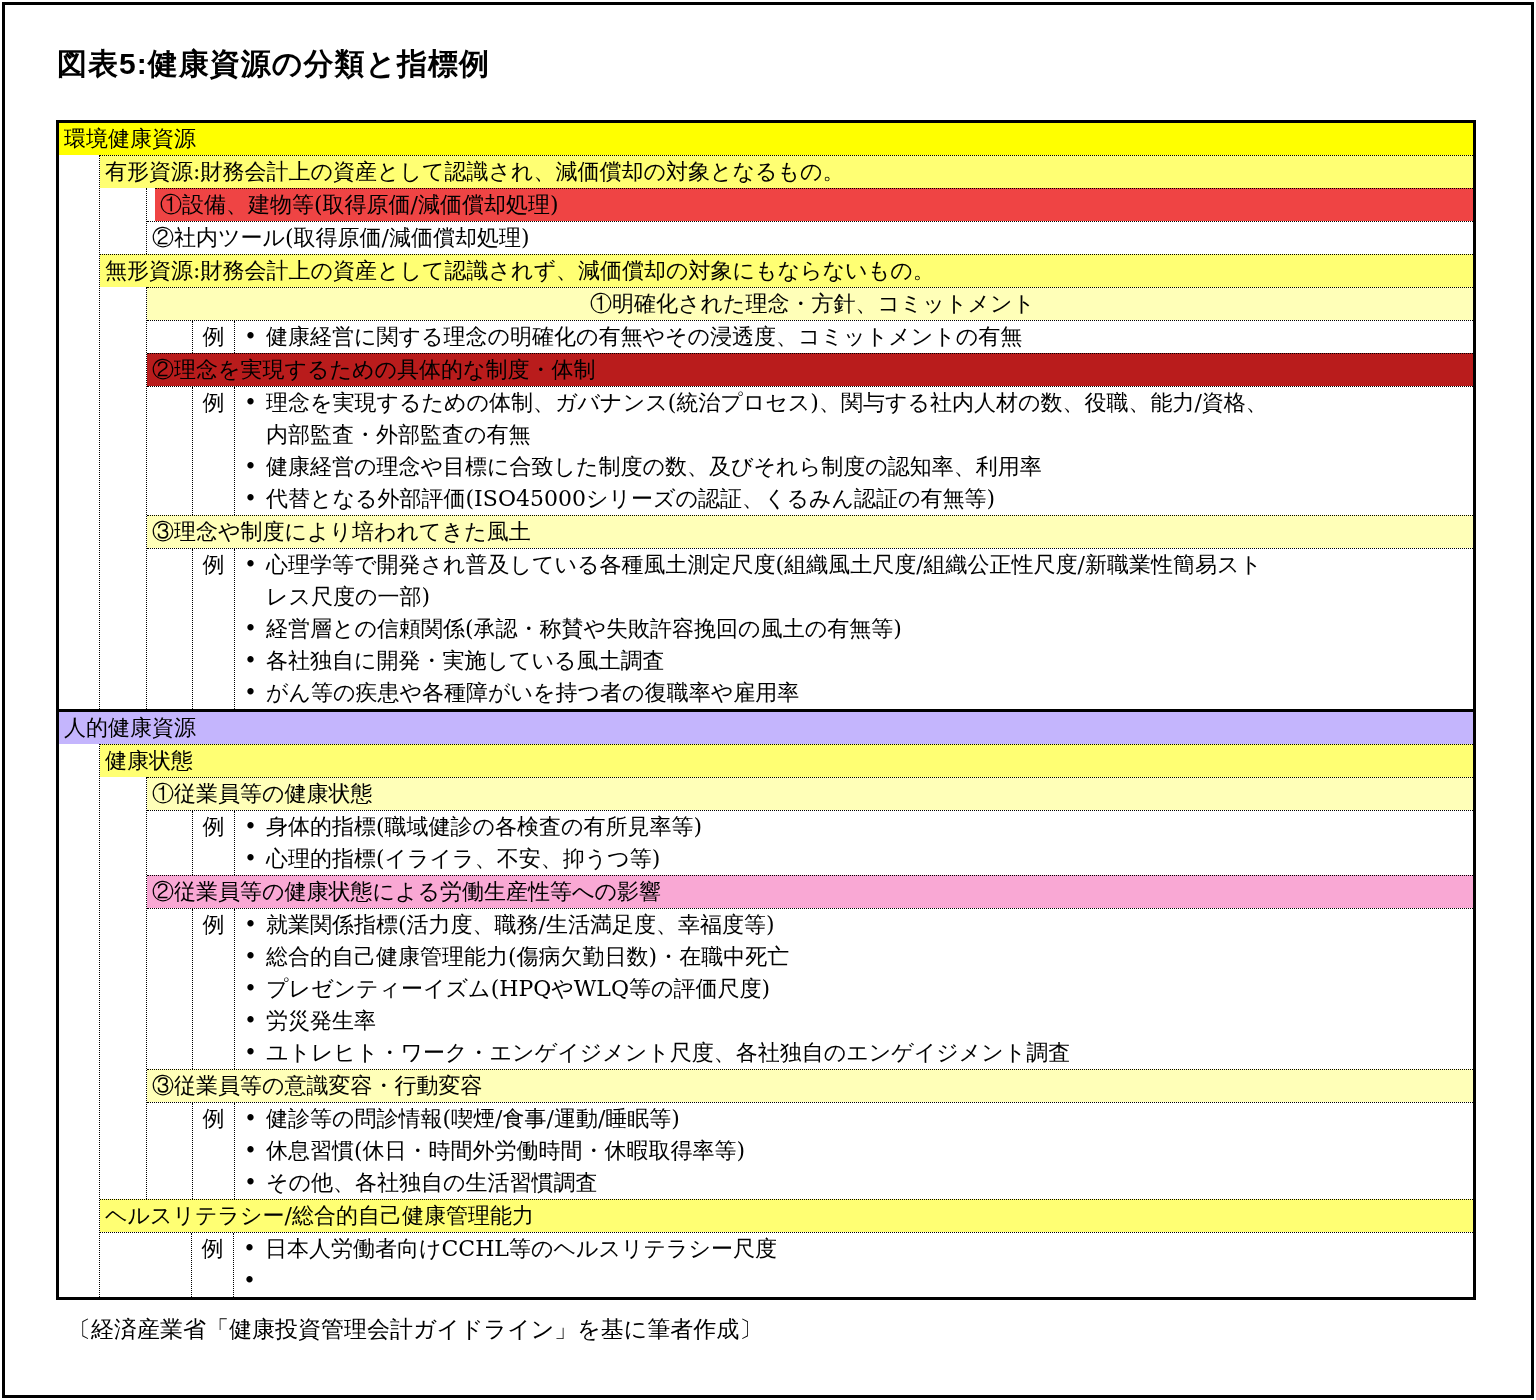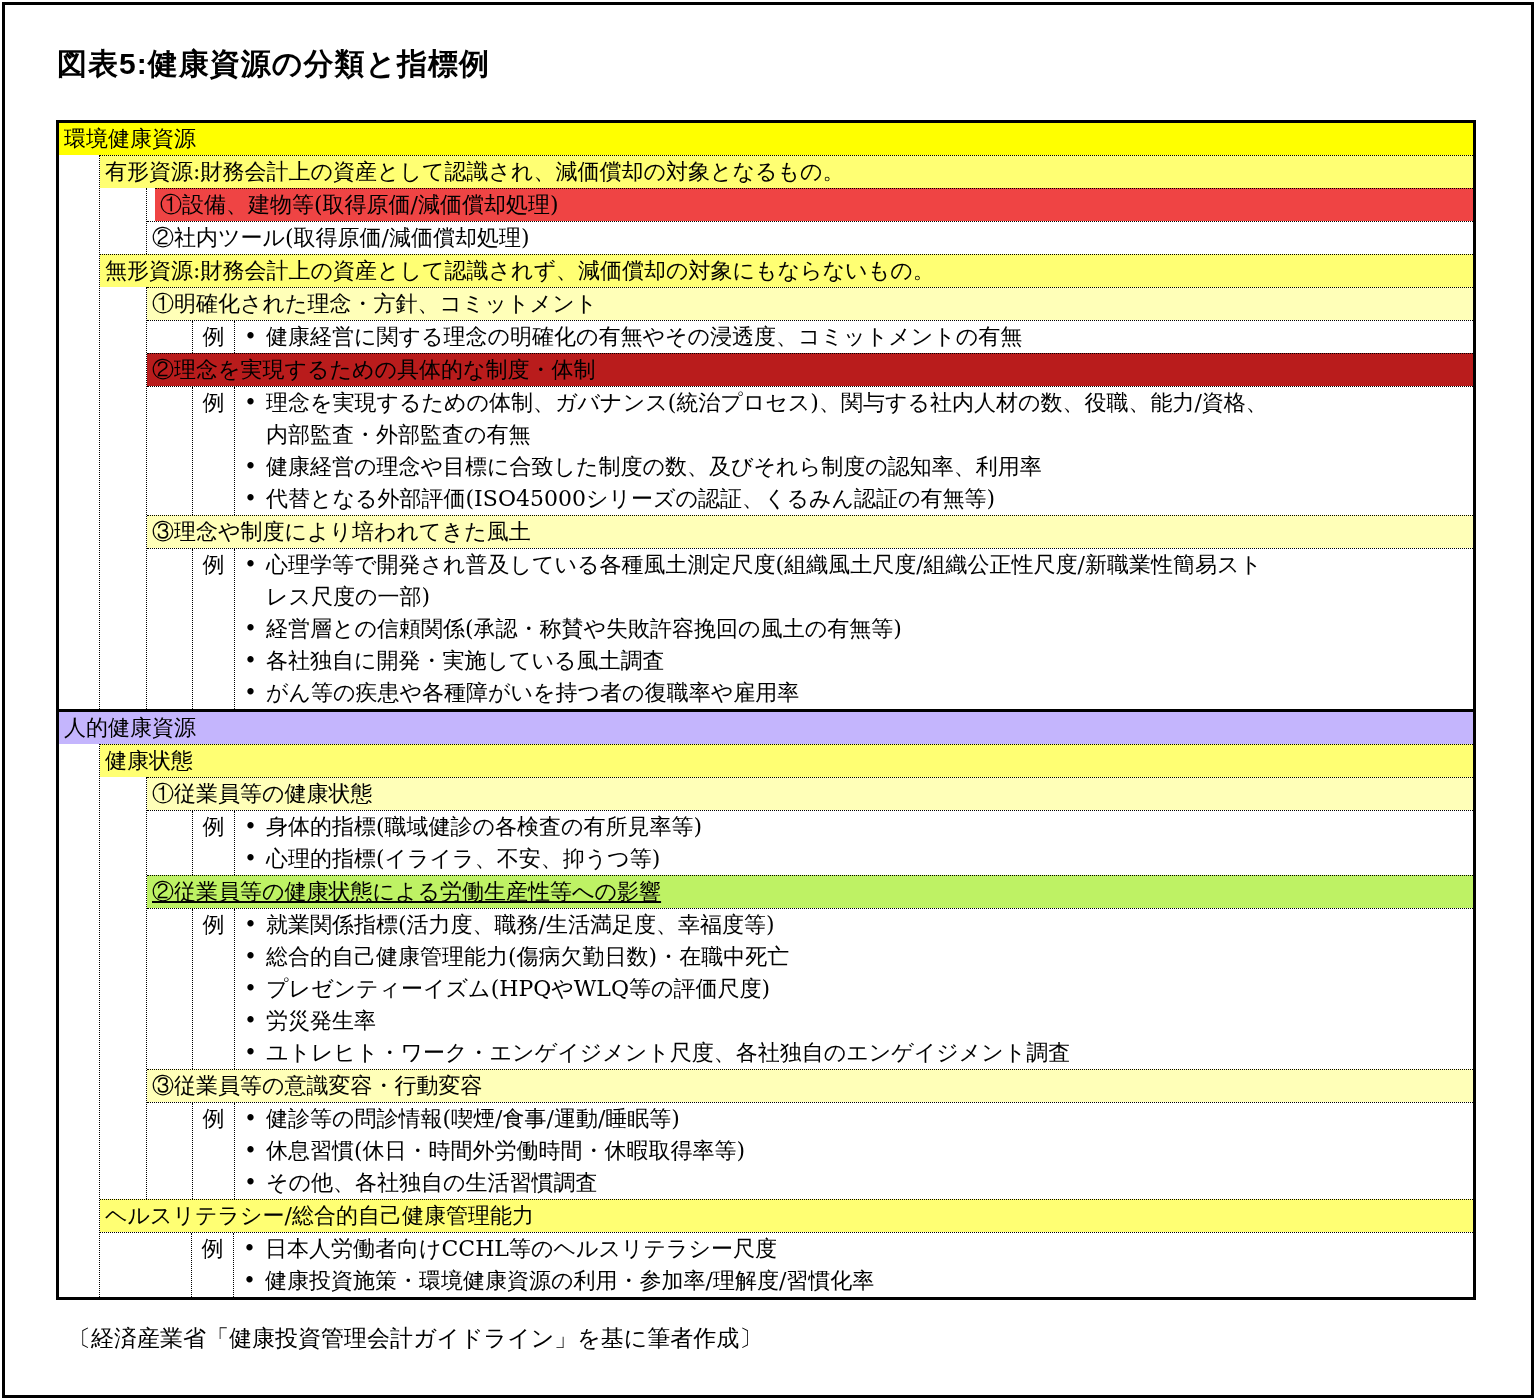--- a/index.html
+++ b/index.html
@@ -23,21 +23,21 @@
   .groupbody  { margin-left:46px; border-left:1px dotted #000; }
   .bt { border-top:1px dotted #000; }
   .exblock { display:flex; align-items:stretch; }
   .exgutter { flex:0 0 45px; border-right:1px dotted #000; }
   .exgutter.wide { flex-basis:91px; }
   .excell { flex:0 0 41px; border-right:1px dotted #000; text-align:center; line-height:32px; }
   .exlist { flex:1; padding:0 6px 0 9px; }
   .bullet { display:flex; line-height:32px; }
   .bullet .dot { flex:0 0 auto; margin-right:9px; }
   .bullet .txt { white-space:pre-wrap; }
-  .caption { position:absolute; left:68px; top:1314px; font-size:23px;margin-top:9px; }
+  .caption { position:absolute; left:68px; top:1314px; font-size:23px; }
 </style>
 </head>
 <body>
 
 <div class="frame"></div>
 
 <div class="title">図表5:健康資源の分類と指標例</div>
 
 <div class="tbl" id="resource-table">
     <div class="section">
@@ -51,21 +51,21 @@
             </div>
             <div class="item">
               <div class="row bt" style="background: rgb(255, 255, 255);">②社内ツール(取得原価/減価償却処理)</div>
             </div>
           </div>
         </div>
         <div class="group">
           <div class="row bt" style="background: rgb(255, 255, 115);">無形資源:財務会計上の資産として認識されず、減価償却の対象にもならないもの。</div>
           <div class="groupbody">
             <div class="item">
-              <div class="row bt" style="background: rgb(255, 255, 184);">①明確化された理念・方針、コミットメント</div>
+              <div class="row bt" style="background: rgb(255, 255, 184); text-align: center;">①明確化された理念・方針、コミットメント</div>
               <div class="exblock bt">
                 <div class="exgutter"></div>
                 <div class="excell">例</div>
                 <div class="exlist">
                   <div class="bullet">
                     <div class="dot">•</div>
                     <div class="txt">健康経営に関する理念の明確化の有無やその浸透度、コミットメントの有無</div>
                   </div>
                 </div>
               </div>
@@ -139,21 +139,21 @@
                     <div class="txt">身体的指標(職域健診の各検査の有所見率等)</div>
                   </div>
                   <div class="bullet">
                     <div class="dot">•</div>
                     <div class="txt">心理的指標(イライラ、不安、抑うつ等)</div>
                   </div>
                 </div>
               </div>
             </div>
             <div class="item">
-              <div class="row bt" style="background: #bef264; text-decoration: underline;">②従業員等の健康状態による労働生産性等への影響</div>
+              <div class="row bt" style="background: #f9a8d4;">②従業員等の健康状態による労働生産性等への影響</div>
               <div class="exblock bt">
                 <div class="exgutter"></div>
                 <div class="excell">例</div>
                 <div class="exlist">
                   <div class="bullet">
                     <div class="dot">•</div>
                     <div class="txt">就業関係指標(活力度、職務/生活満足度、幸福度等)</div>
                   </div>
                   <div class="bullet">
                     <div class="dot">•</div>
@@ -202,21 +202,20 @@
           <div class="exblock bt">
             <div class="exgutter wide"></div>
             <div class="excell">例</div>
             <div class="exlist">
               <div class="bullet">
                 <div class="dot">•</div>
                 <div class="txt">日本人労働者向けCCHL等のヘルスリテラシー尺度</div>
               </div>
               <div class="bullet">
                 <div class="dot">•</div>
-                <div class="txt">健康投資施策・環境健康資源の利用・参加率/理解度/習慣化率</div>
               </div>
             </div>
           </div>
         </div>
       </div>
     </div>
   </div>
 
 <div class="caption">〔経済産業省「健康投資管理会計ガイドライン」を基に筆者作成〕</div>
 

